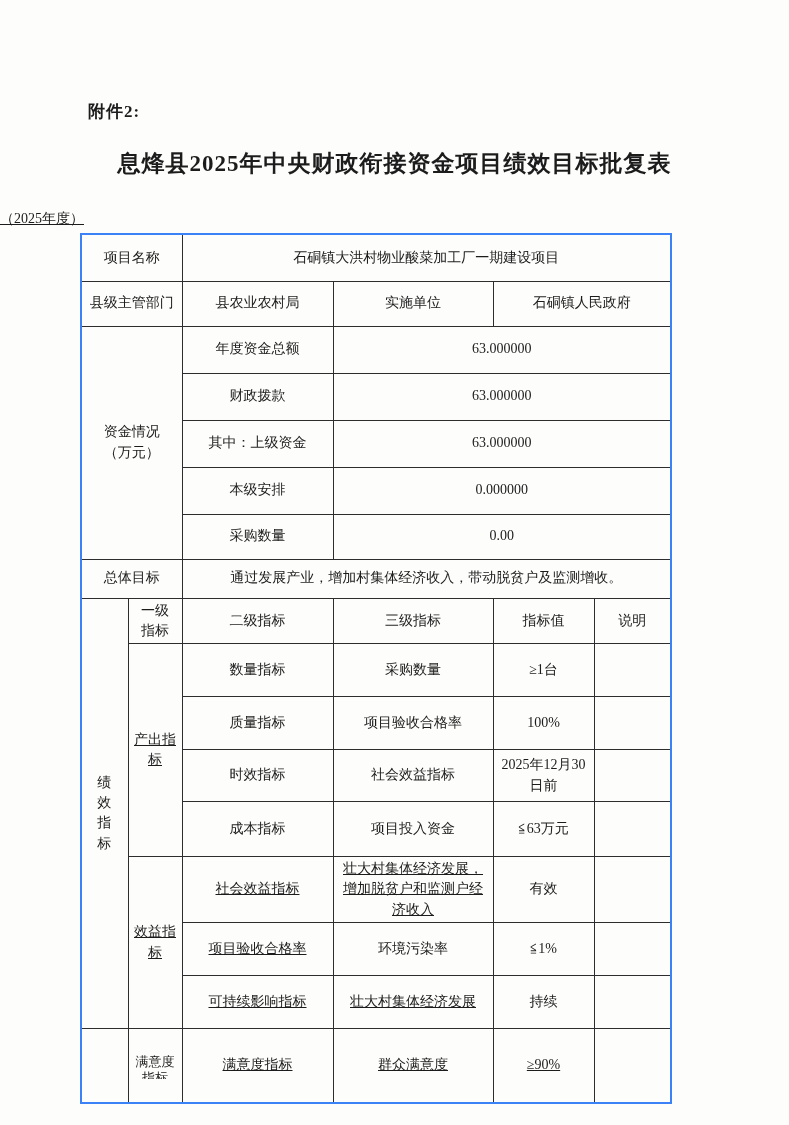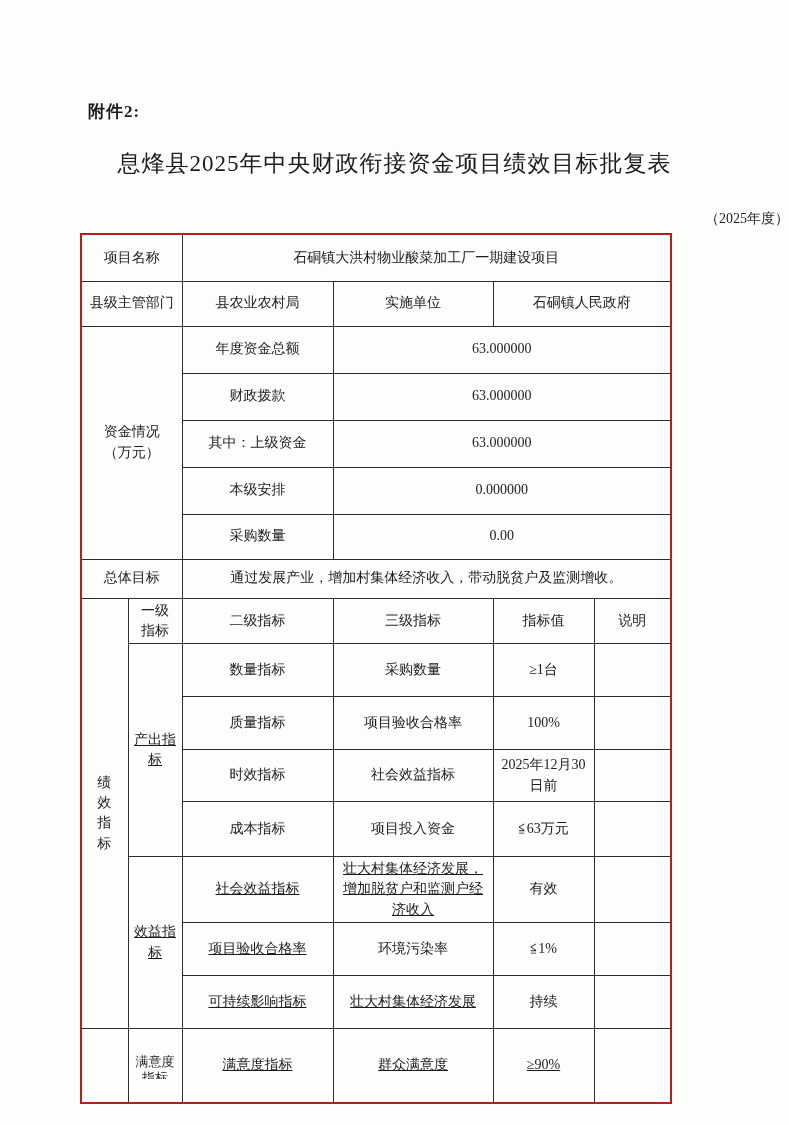--- a/index.html
+++ b/index.html
@@ -10,32 +10,32 @@
     color:#1c1c1c;
     position:relative;
     overflow:hidden;
   }
   .attachment{
     position:absolute;left:88px;top:100px;
     font-size:17px;font-weight:700;letter-spacing:1px;
   }
   .doc-title{
     position:absolute;left:0;top:148px;width:789px;
-    text-align:center;font-size:23px;font-weight:400;letter-spacing:1px;
+    text-align:center;font-size:23px;font-weight:700;letter-spacing:1px;
   }
   .year-line{
     position:absolute;left:0;top:210px;width:789px;
-    text-align:right;font-size:14px;
+    text-align:left;font-size:14px;text-decoration:underline;
   }
   table.approval{
     position:absolute;left:80px;top:233px;
     width:590px;
     border-collapse:collapse;
     table-layout:fixed;
-    border:2px solid #b91c1c;
+    border:2px solid #3b82f6;
   }
   table.approval td{
     border:1.5px solid #2d2d2d;
     text-align:center;
     vertical-align:middle;
     font-size:14px;
     padding:2px 4px;
     white-space:pre-line;
     line-height:1.45;
     overflow:hidden;

